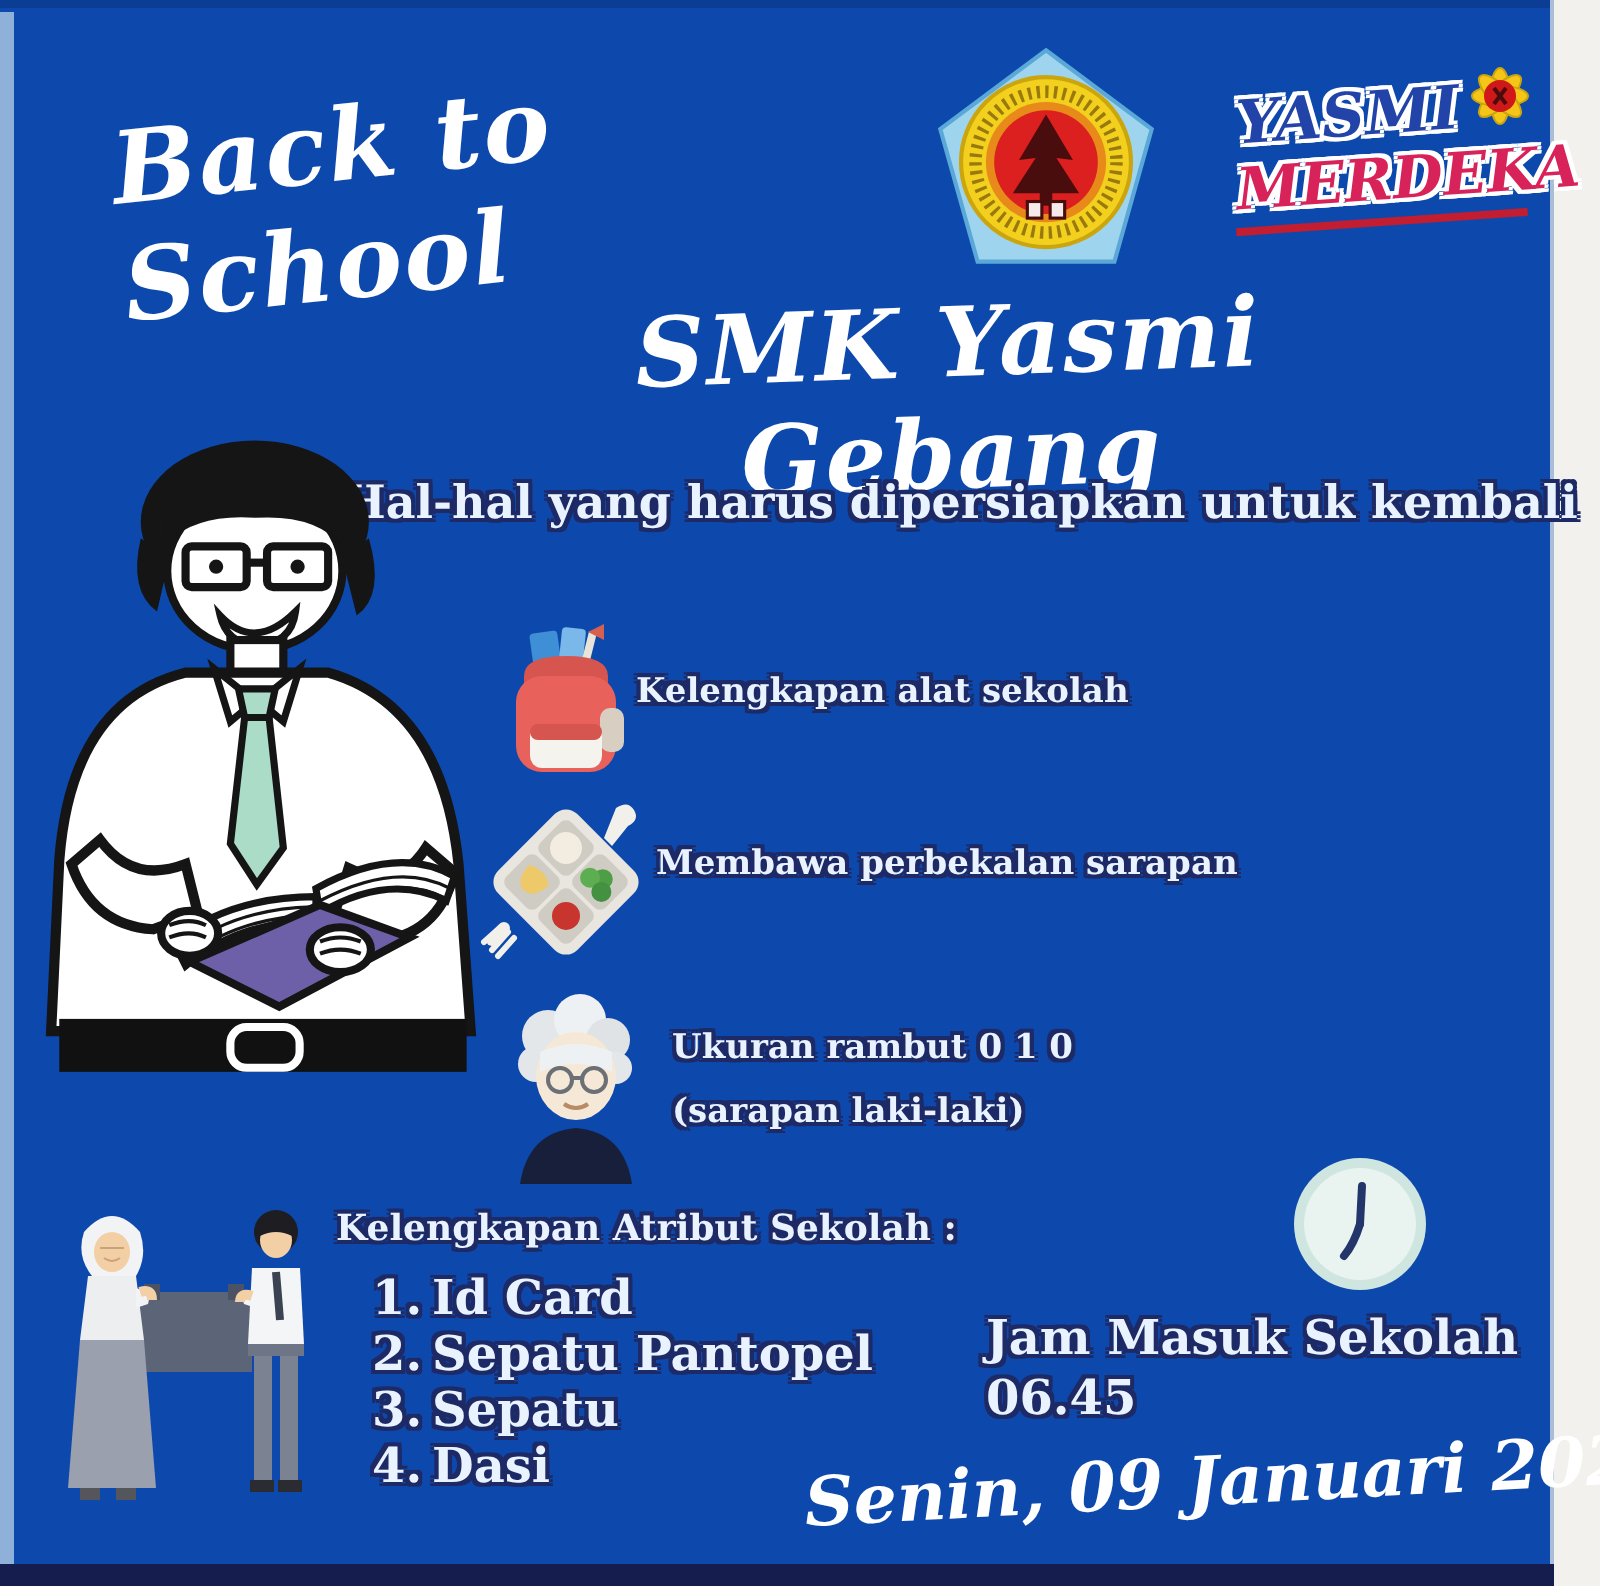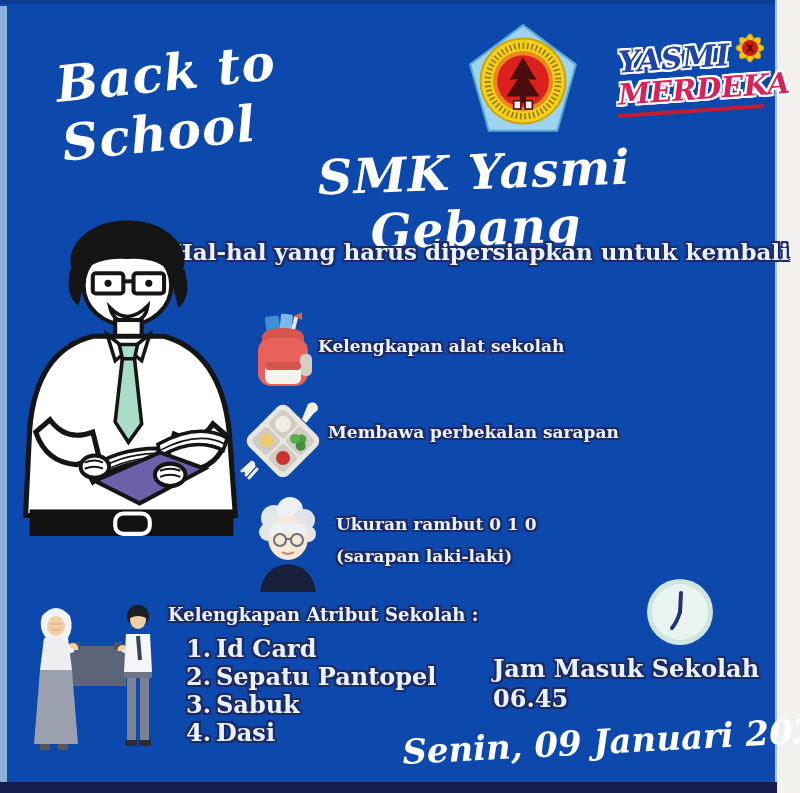--- a/index.html
+++ b/index.html
@@ -216,21 +216,21 @@
     <path d="M96,78 L124,78 L124,84 L96,84 Z" fill="#6e7586"></path>
     <rect x="99" y="84" width="9" height="62" fill="#7b8292"></rect>
     <rect x="112" y="84" width="9" height="62" fill="#7b8292"></rect>
     <rect x="97" y="146" width="12" height="6" fill="#2b2c31"></rect>
     <rect x="111" y="146" width="12" height="6" fill="#2b2c31"></rect>
   </svg>
 
   <div class="abs slab attr-title">Kelengkapan Atribut Sekolah :</div>
   <div class="abs slab attr-item" style="top:634px"><span class="attr-num">1.</span><span>Id Card</span></div>
   <div class="abs slab attr-item" style="top:662px"><span class="attr-num">2.</span><span>Sepatu Pantopel</span></div>
-  <div class="abs slab attr-item" style="top:690px"><span class="attr-num">3.</span><span>Sabuk</span></div>
+  <div class="abs slab attr-item" style="top:690px"><span class="attr-num">3.</span><span>Sepatu</span></div>
   <div class="abs slab attr-item" style="top:718px"><span class="attr-num">4.</span><span>Dasi</span></div>
 
   <svg class="abs" style="left:646px;top:578px" width="68" height="68" viewBox="0 0 68 68">
     <circle cx="34" cy="34" r="33" fill="#cfe6e0"></circle>
     <circle cx="34" cy="34" r="28" fill="#e9f4f1"></circle>
     <path d="M35,15 L34,34" stroke="#23366b" stroke-width="4" stroke-linecap="round"></path>
     <path d="M34,34 Q31,44 26,50" stroke="#23366b" stroke-width="4" fill="none" stroke-linecap="round"></path>
   </svg>
 
   <div class="abs slab entry-label">Jam Masuk Sekolah</div>

